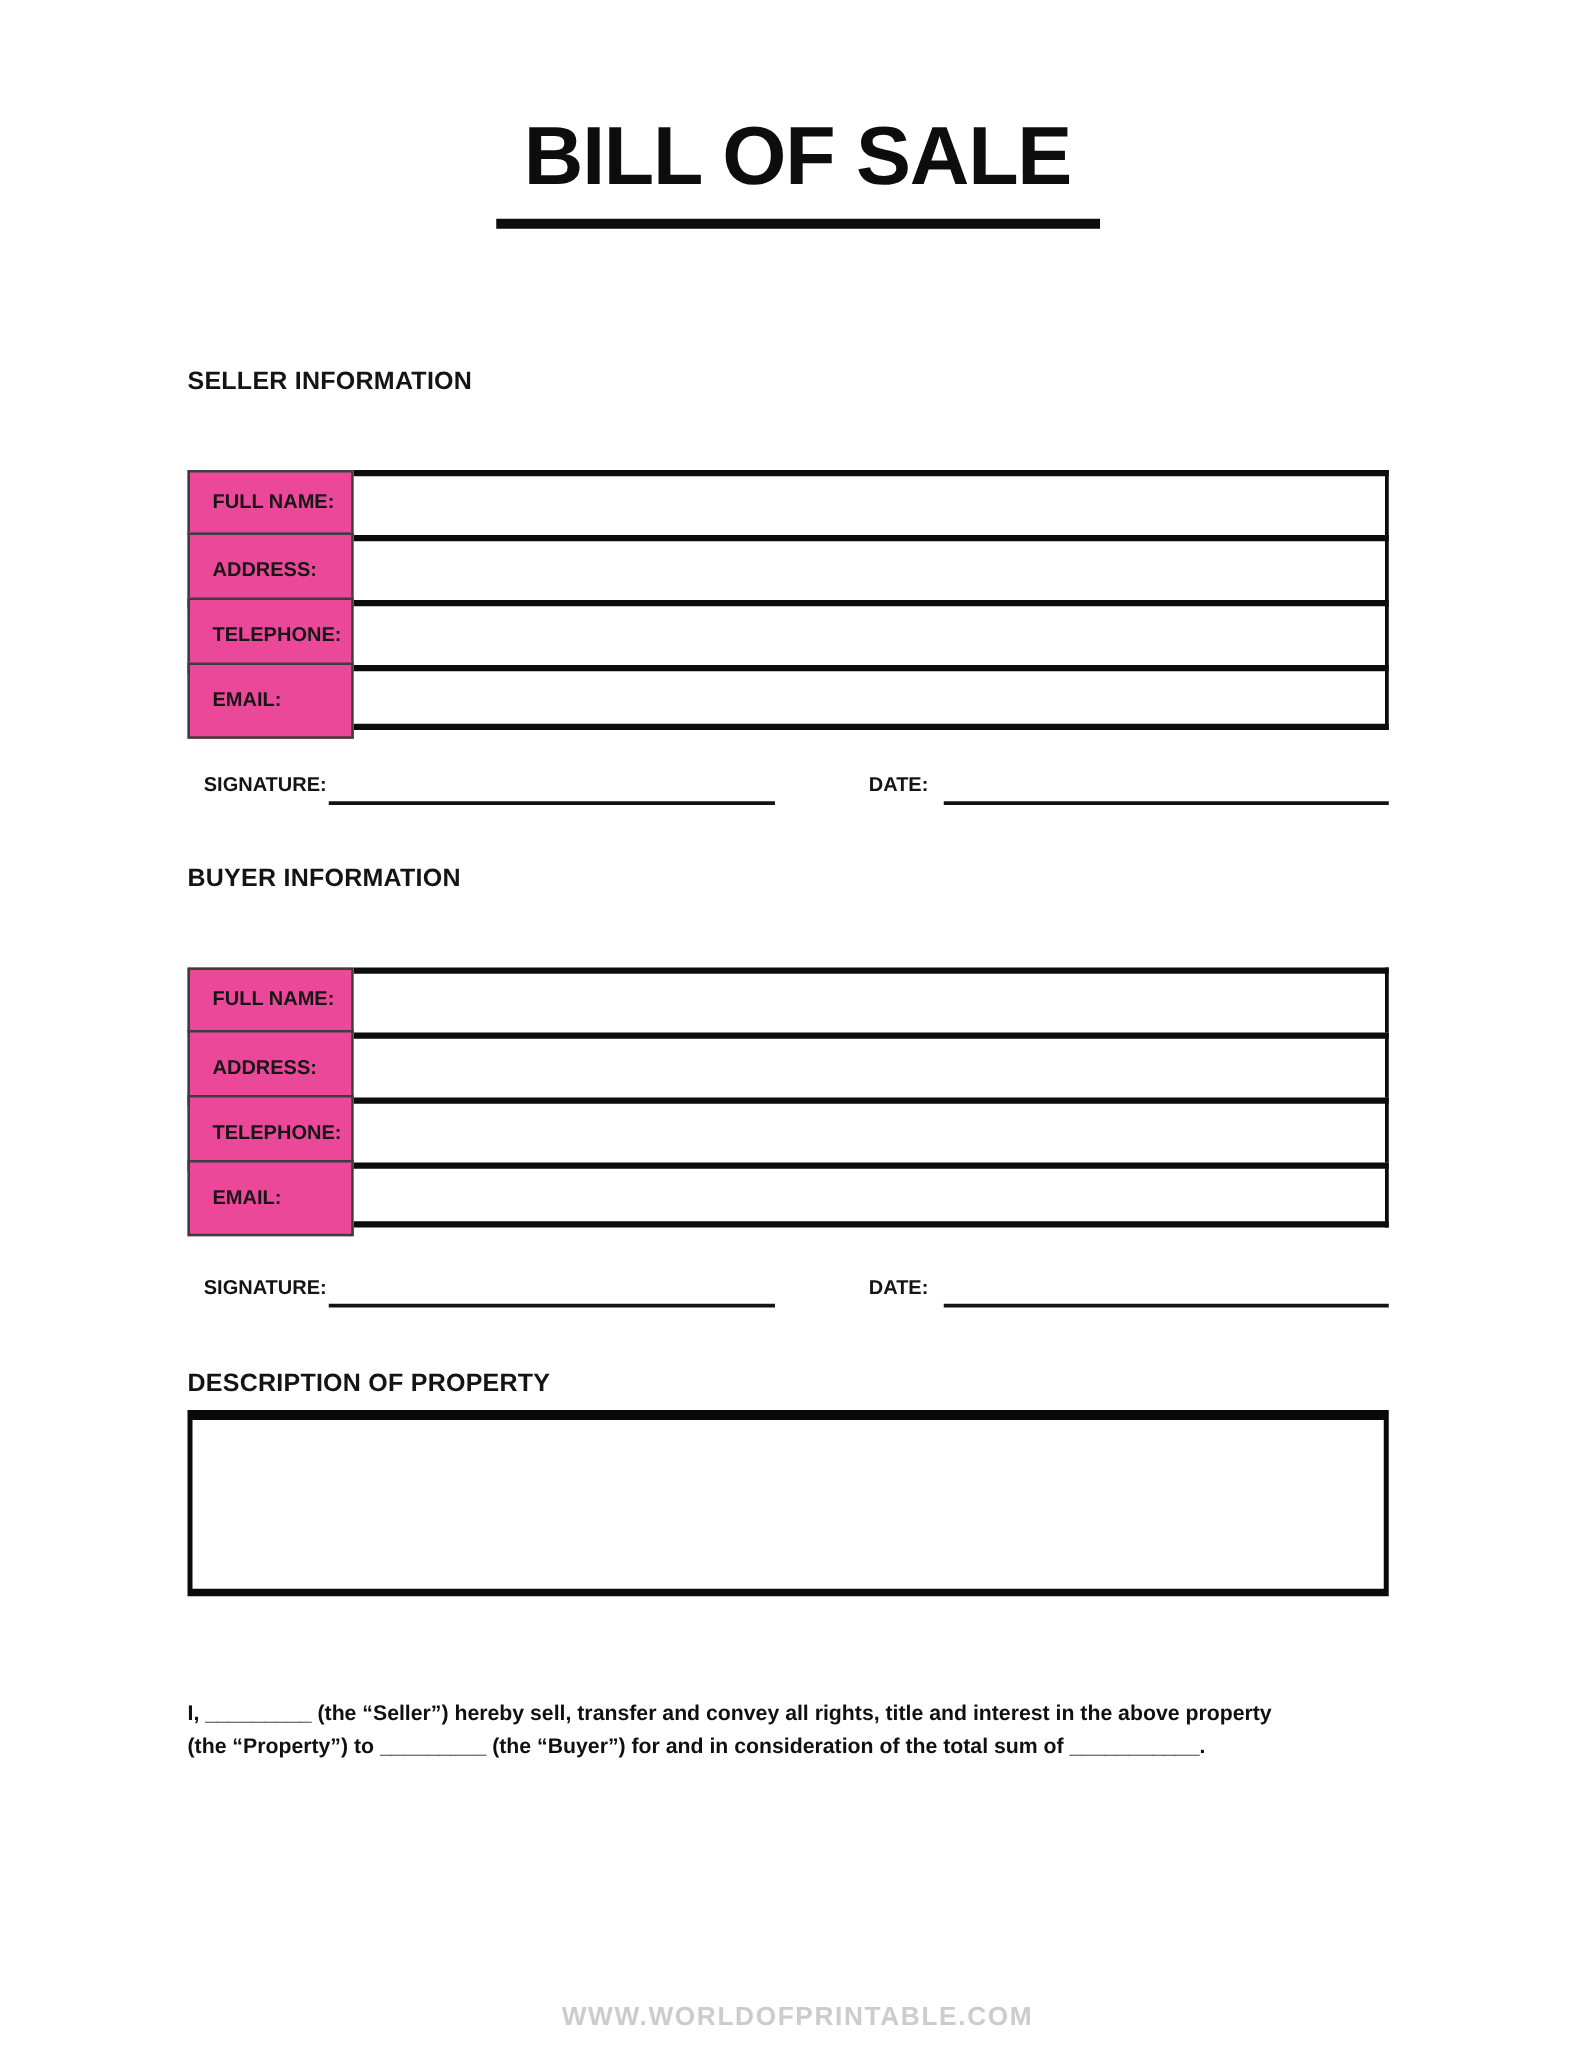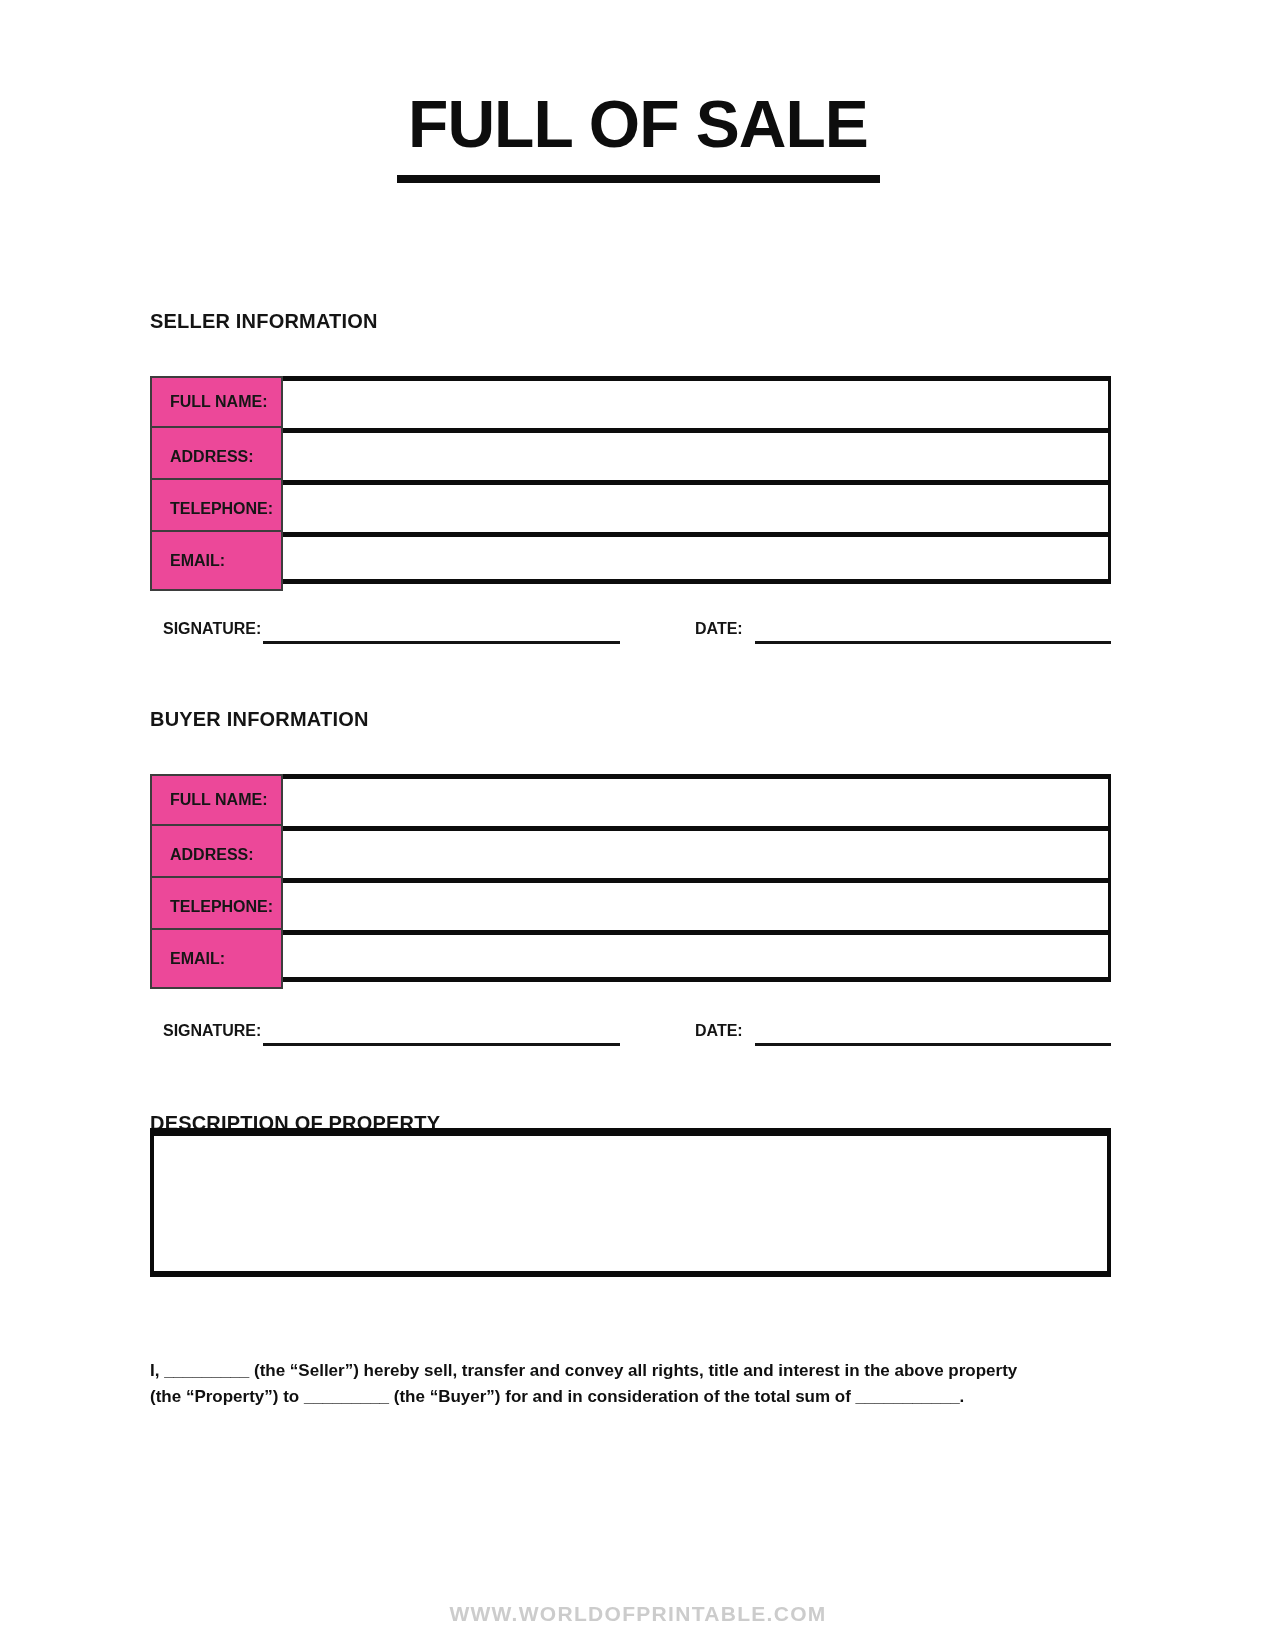--- a/index.html
+++ b/index.html
@@ -40,21 +40,20 @@
   }
 
   
   .section-heading {
     position: absolute;
     left: 150px;
     font-size: 20px;
     font-weight: 800;
     letter-spacing: 0.2px;
     color: #141414;
-    margin-top: 16px;
   }
   .h-seller   { top: 294px; }
   .h-buyer    { top: 692px; }
   .h-property { top: 1096px; }
 
   
   .info-table {
     position: absolute;
     left: 150px;
     width: 961px;
@@ -146,21 +145,21 @@
     letter-spacing: 1.3px;
     color: #cccccc;
   }
 </style>
 </head>
 <body>
 
 <div class="page">
 
   <div class="title-wrap">
-    <div class="page-title">FULL OF SALE</div>
+    <div class="page-title">BILL OF SALE</div>
     <div class="title-underline"></div>
   </div>
 
   <div class="section-heading h-seller">SELLER INFORMATION</div>
 
   <div class="info-table t-seller">
     <div class="lbl">FULL NAME:</div>
     <div class="val"></div>
     <div class="lbl not-first">ADDRESS:</div>
     <div class="val"></div>

